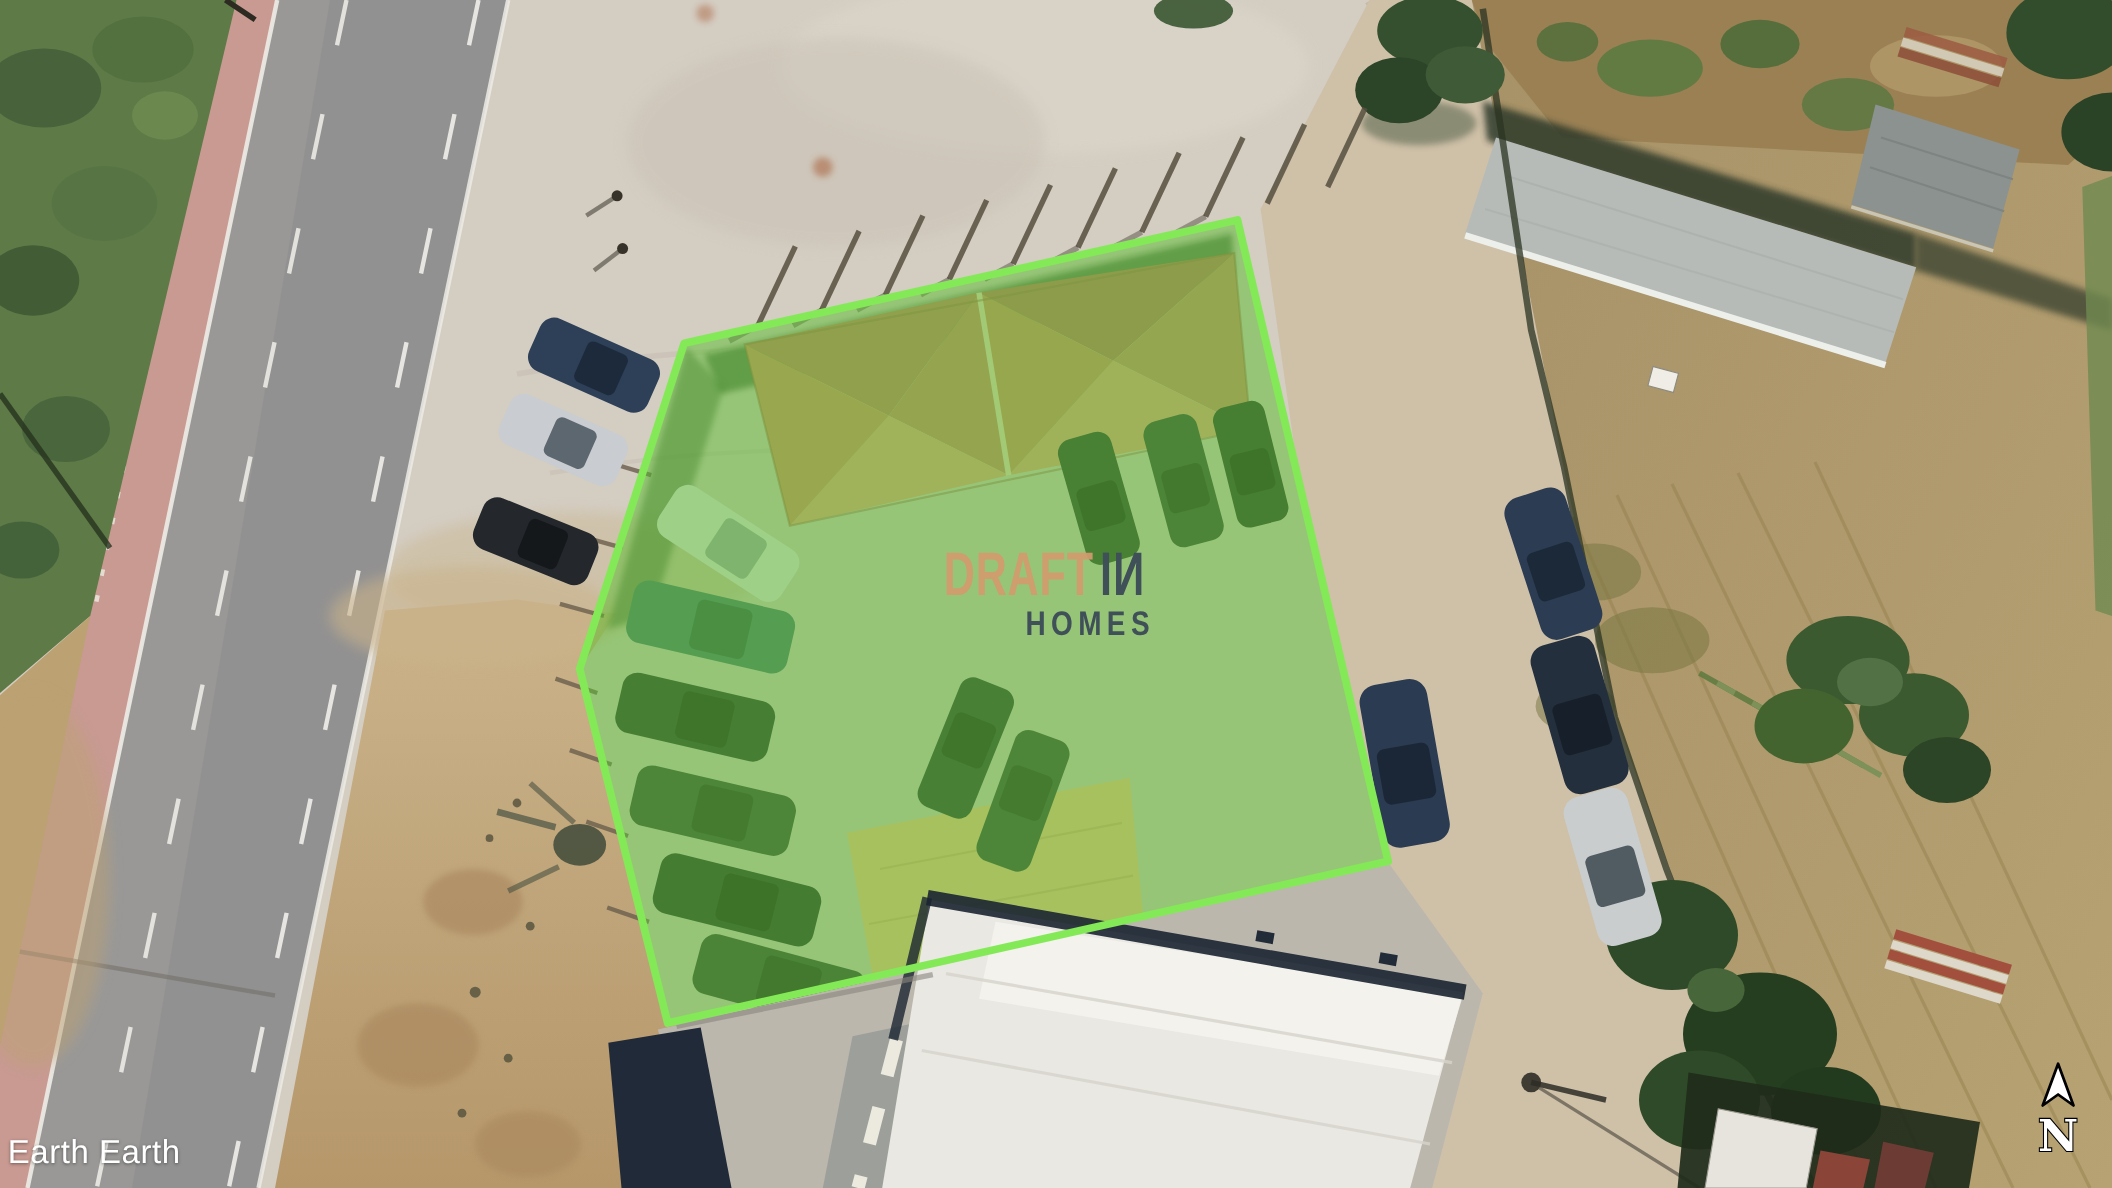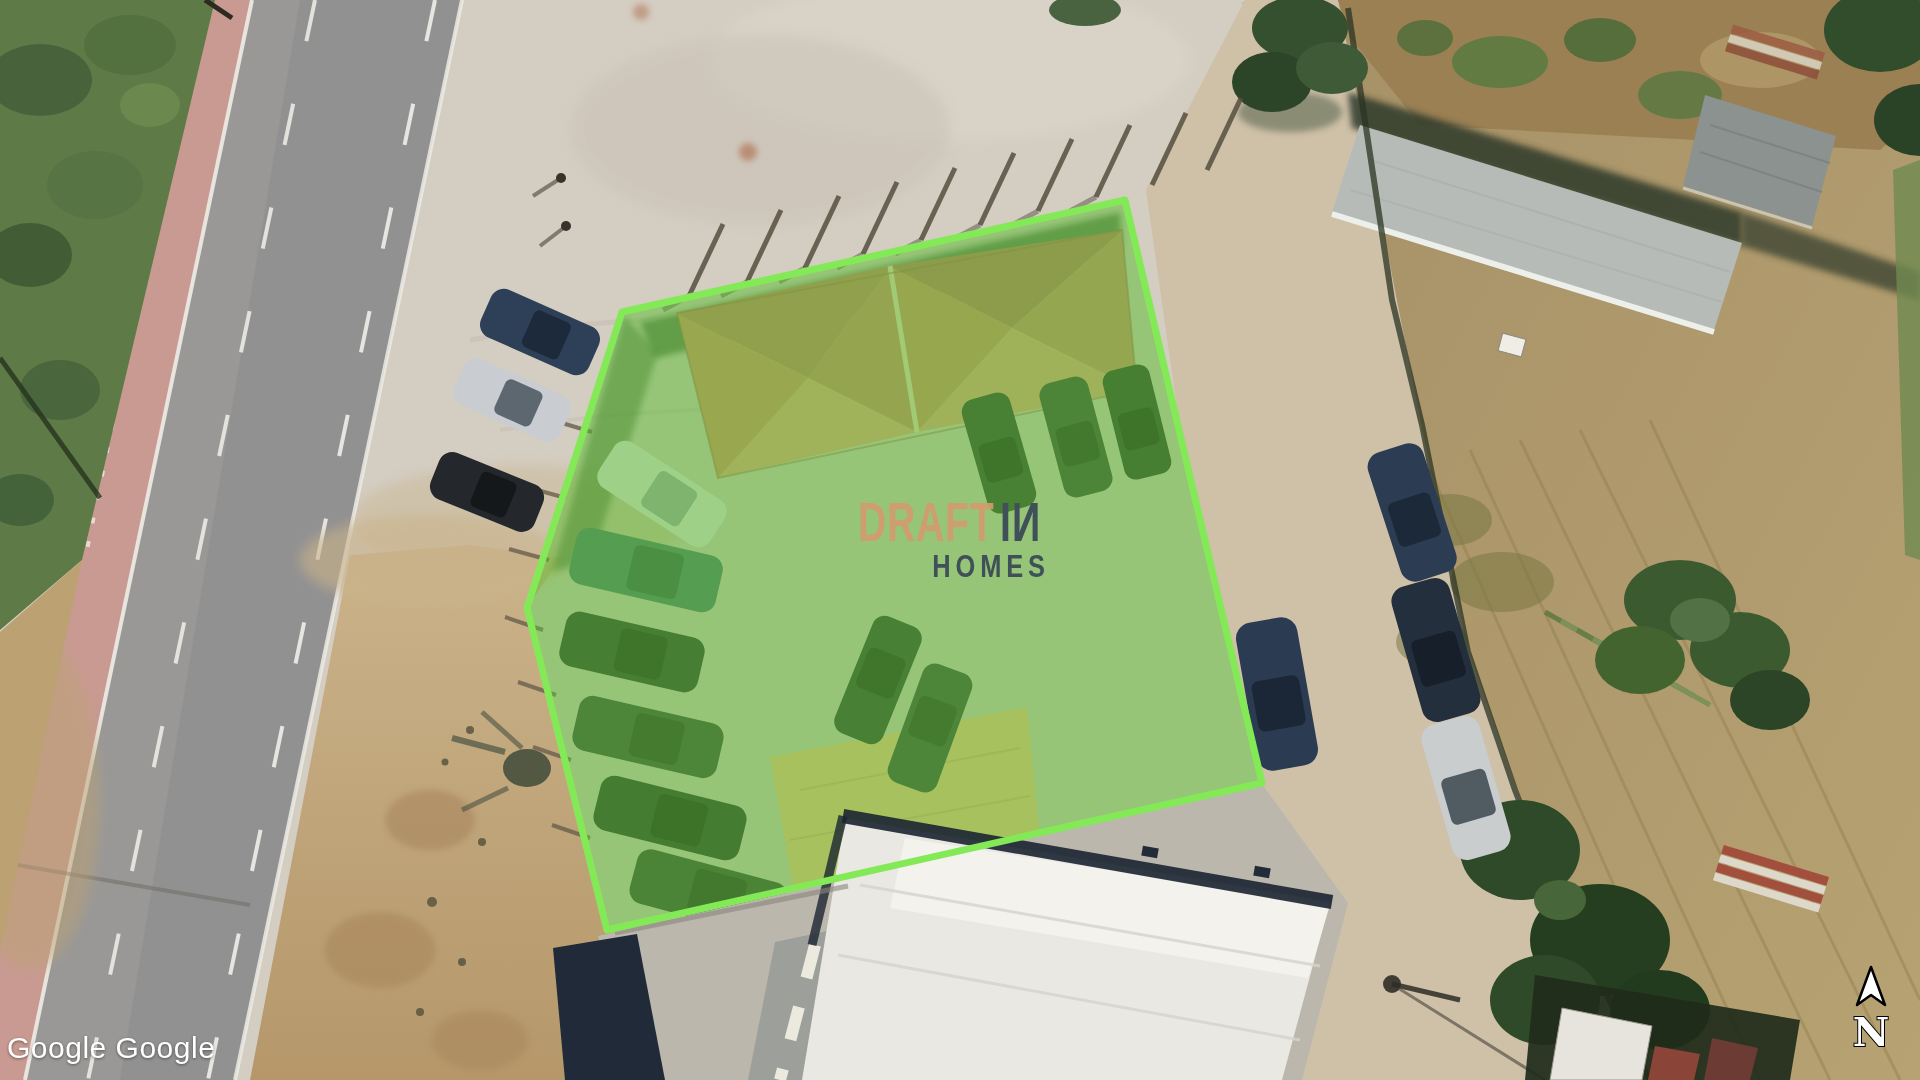--- a/index.html
+++ b/index.html
@@ -368,21 +368,21 @@
   <div id="wm-row">
     <span id="wm-brand">DRAFT</span>
         <svg id="wm-mark" width="30" height="34" viewBox="0 0 34 34">
           <polyline points="4,7 19,27 33,20" fill="none" stroke="#3f5058" stroke-width="6" stroke-linecap="round" stroke-linejoin="round"></polyline>
         </svg>
         <span id="wm-in"><span>I</span><span class="mirror">N</span></span>
   </div>
   <div id="wm-tagline">HOMES</div>
 </div>
 
-<div id="attribution">Google Google</div>
+<div id="attribution">Earth Earth</div>
 
 <div id="compass">
   <svg width="54" height="92" viewBox="0 0 54 92">
     <polygon points="27,3 41,41 27,31 13,41" fill="#ffffff" stroke="#000000" stroke-width="2.5" stroke-linejoin="round"></polygon>
     <text x="27" y="82" text-anchor="middle" font-family="DejaVu Serif, serif" font-size="40" font-weight="bold" fill="#ffffff" stroke="#000000" stroke-width="2" paint-order="stroke">N</text>
   </svg>
 </div>
 
 </div>
 

